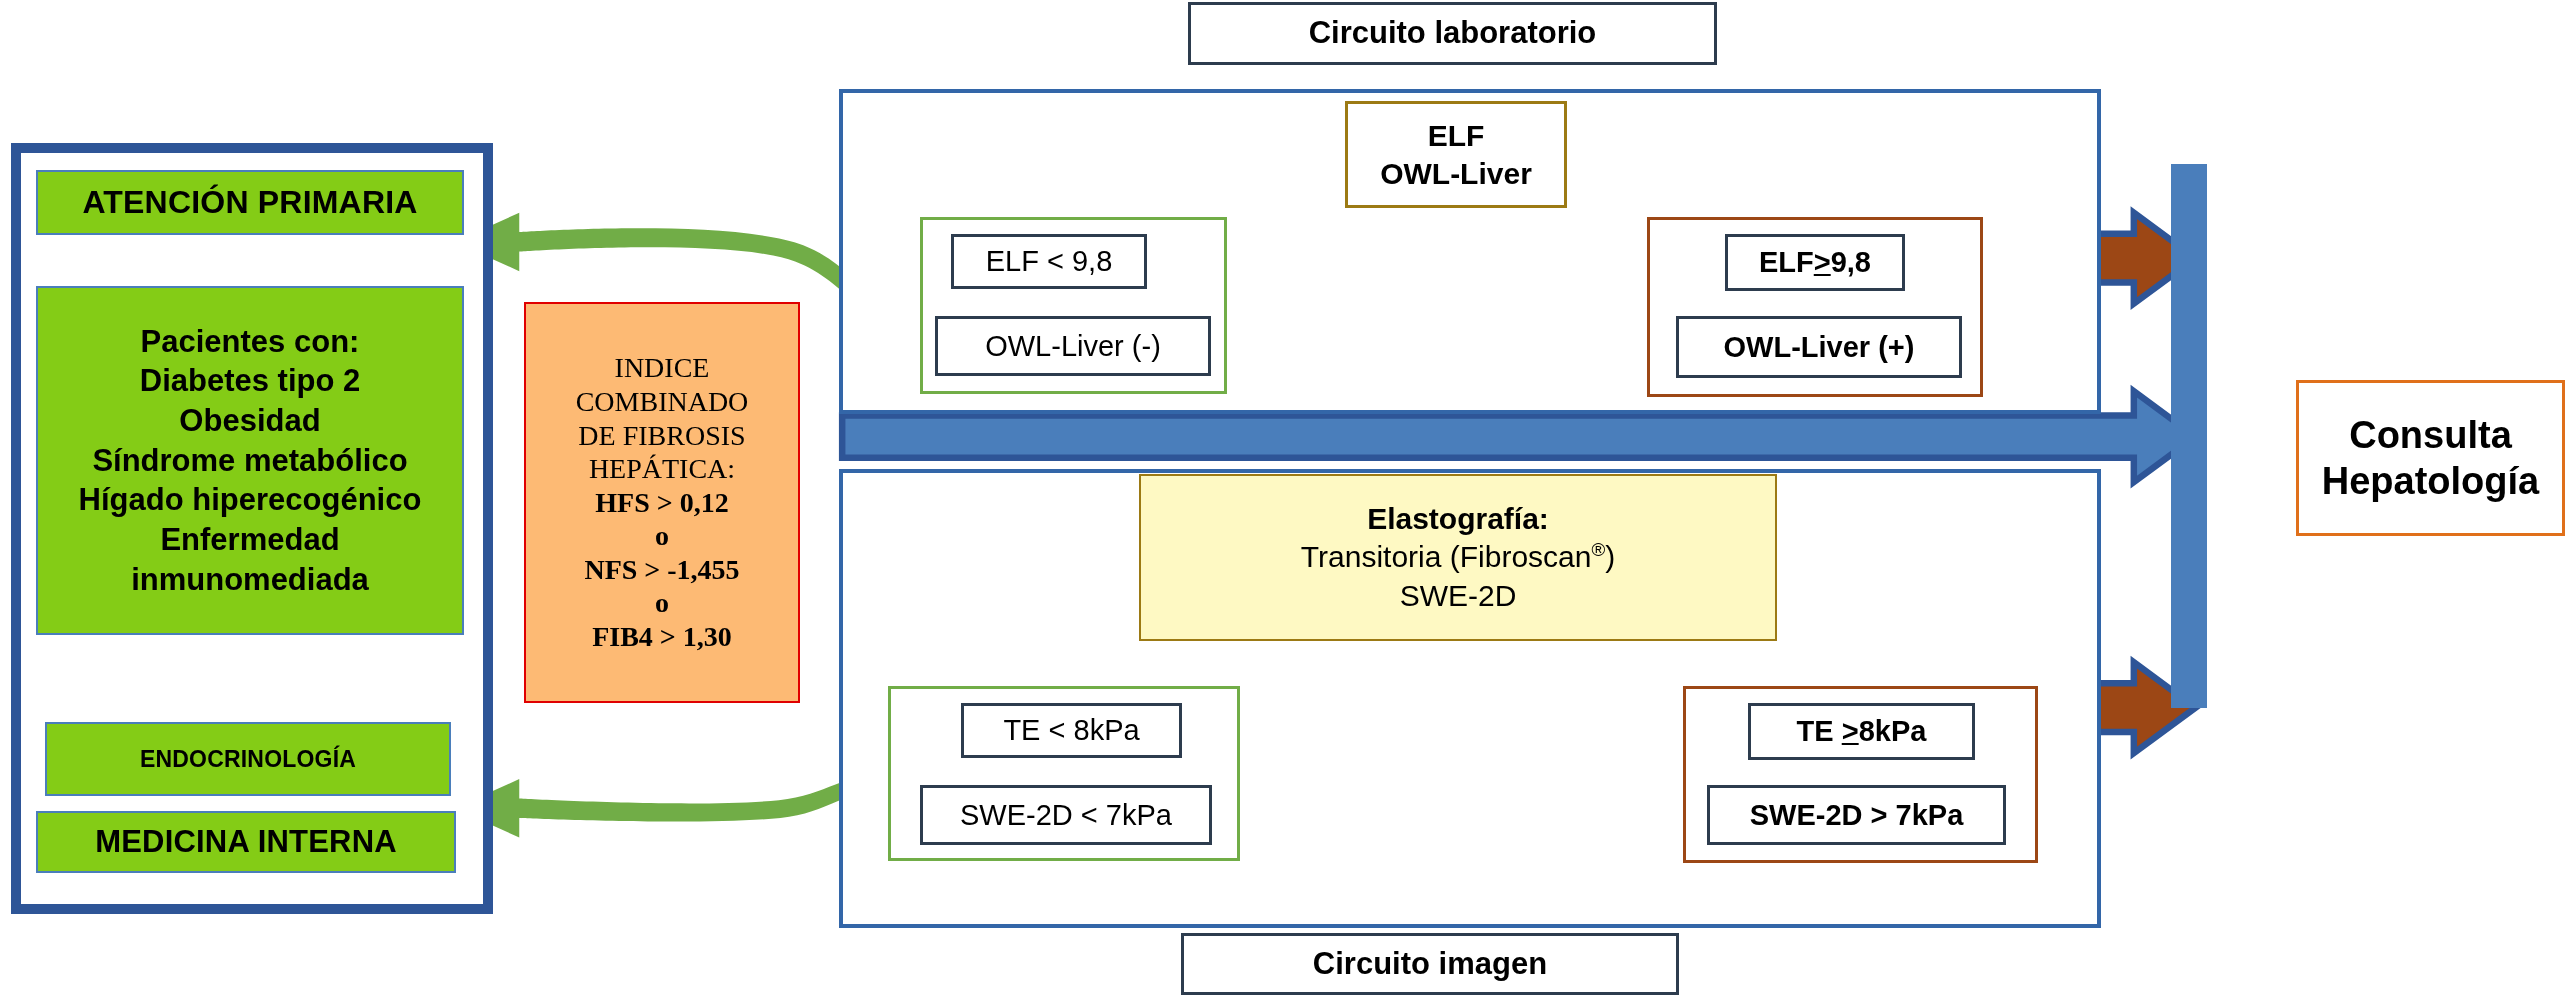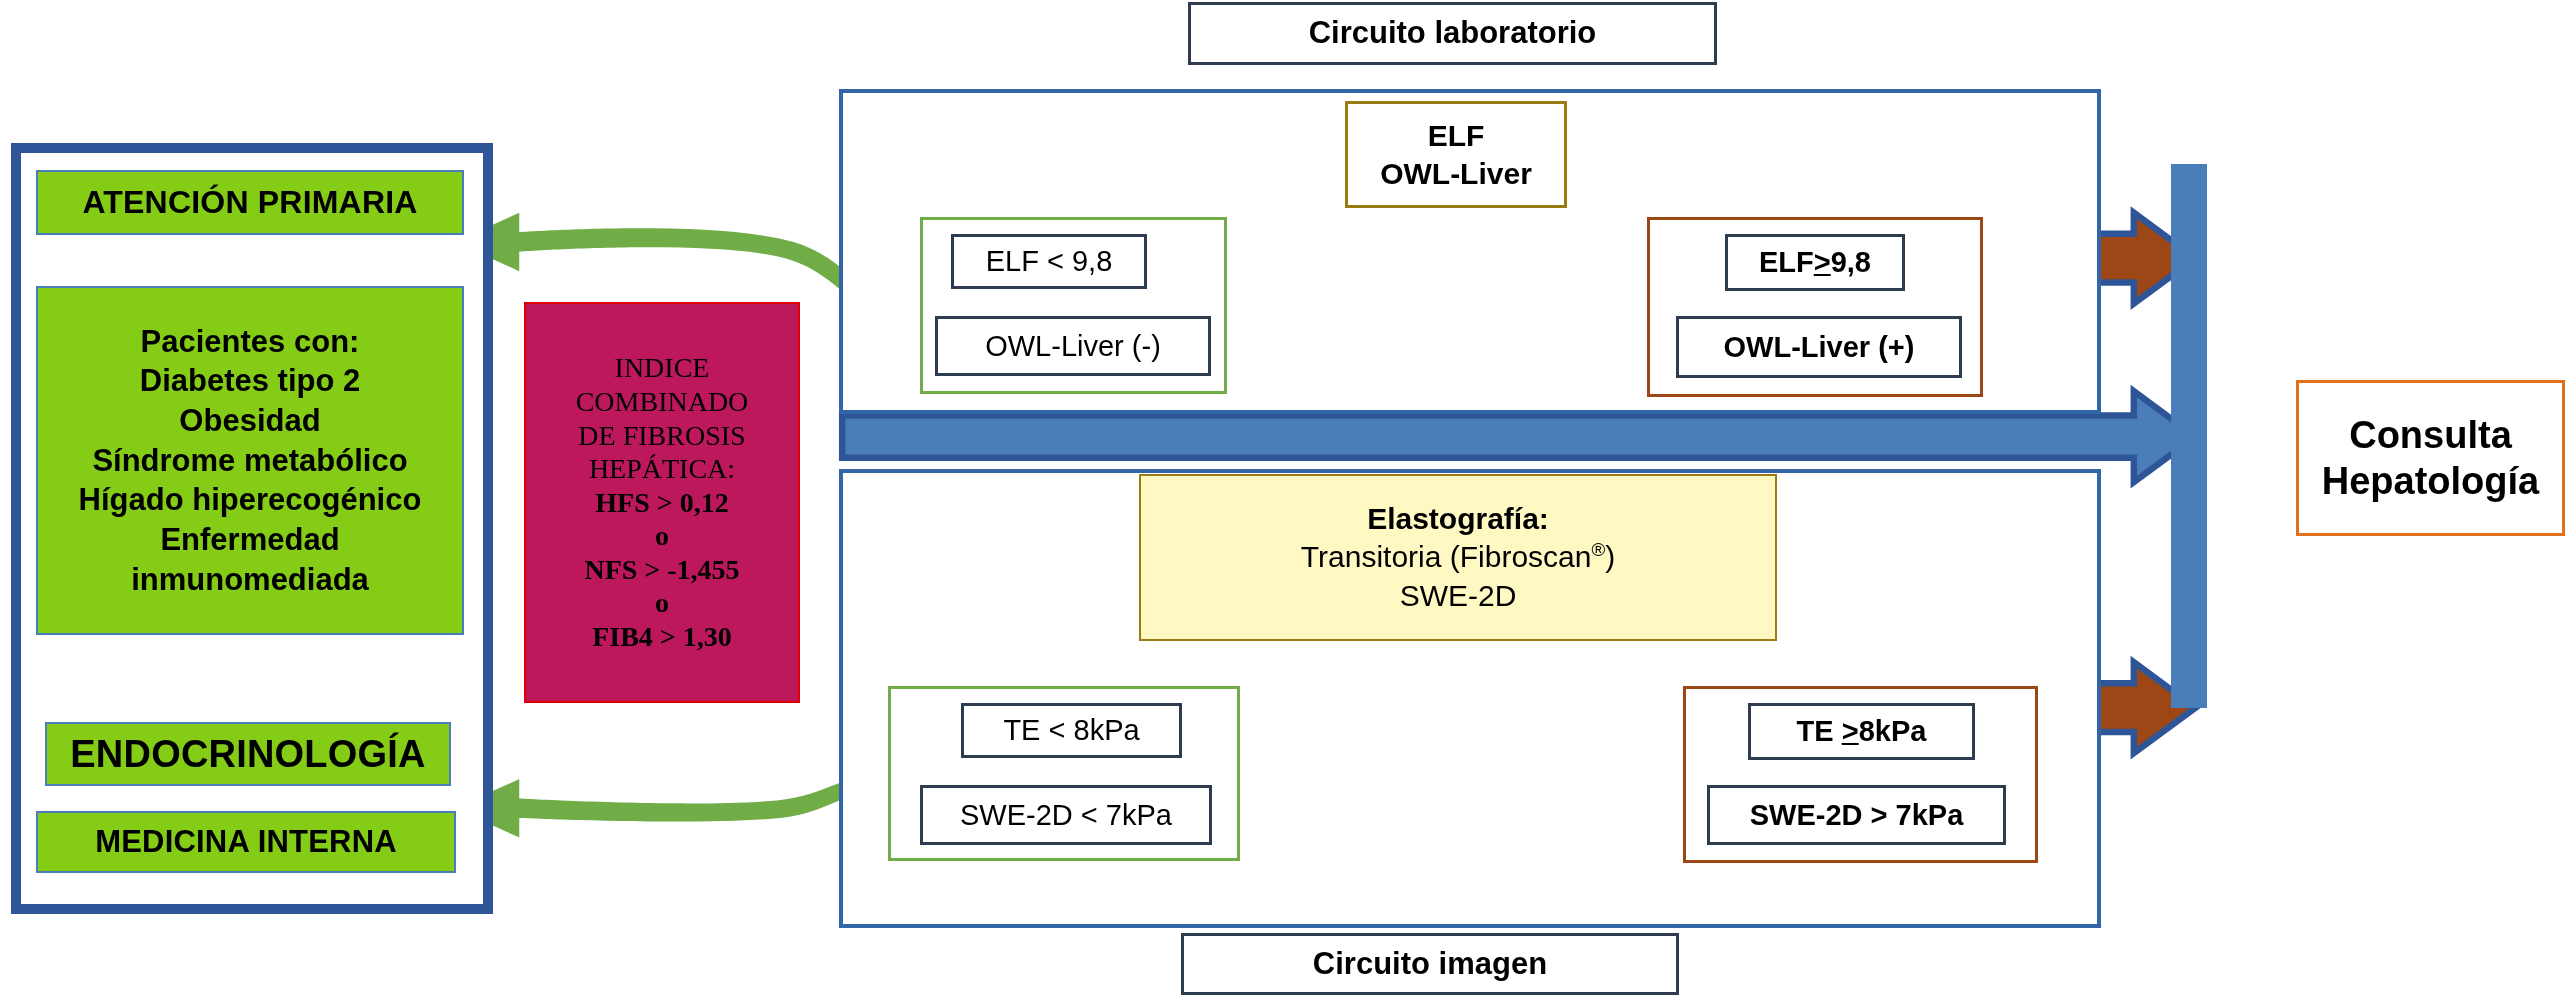--- a/index.html
+++ b/index.html
@@ -10,25 +10,25 @@
 
   
   #left-frame{left:11.4px;top:143px;width:482px;height:771px;border:10.5px solid #2e5597;background:#fff;}
 
   .lbox{border:2.4px solid #4a7ebb;background:#84cc16;}
   .lbox-label{font-weight:bold;letter-spacing:0.2px;}
 
   #atencion-primaria{left:36px;top:170px;width:428px;height:65px;font-size:32px;}
   #pacientes-box{left:36px;top:286px;width:428px;height:349px;padding:6.5px 4.9px;}
   #pacientes-box .inner{width:100%;font-weight:bold;font-size:31px;line-height:1.28;text-align:center;}
-  #endocrinologia{left:45px;top:722px;width:406px;height:64px;font-size:38px;}
+  #endocrinologia{left:45px;top:722px;width:406px;height:74px;font-size:23px;}
   #medicina-interna{left:36px;top:811px;width:420px;height:62px;font-size:31px;}
 
   
-  #indice-box{left:524px;top:302px;width:276px;height:401px;border:2.4px solid #e00000;background:#be185d;
+  #indice-box{left:524px;top:302px;width:276px;height:401px;border:2.4px solid #e00000;background:#fdba74;
               display:flex;align-items:center;justify-content:center;}
   #indice-box .inner{font-family:"Liberation Serif", serif;font-size:28px;line-height:1.2;text-align:center;width:100%;}
   #indice-box .b{font-weight:bold;}
 
   
   .circuit{border:4px solid #3366a8;background:#fff;}
   #lab-circuit{left:839px;top:89px;width:1262px;height:325px;}
   #img-circuit{left:839px;top:469px;width:1262px;height:459px;}
 
   .tagbox{border:3.2px solid #2d3c4e;background:#fff;font-weight:bold;font-size:31px;}

